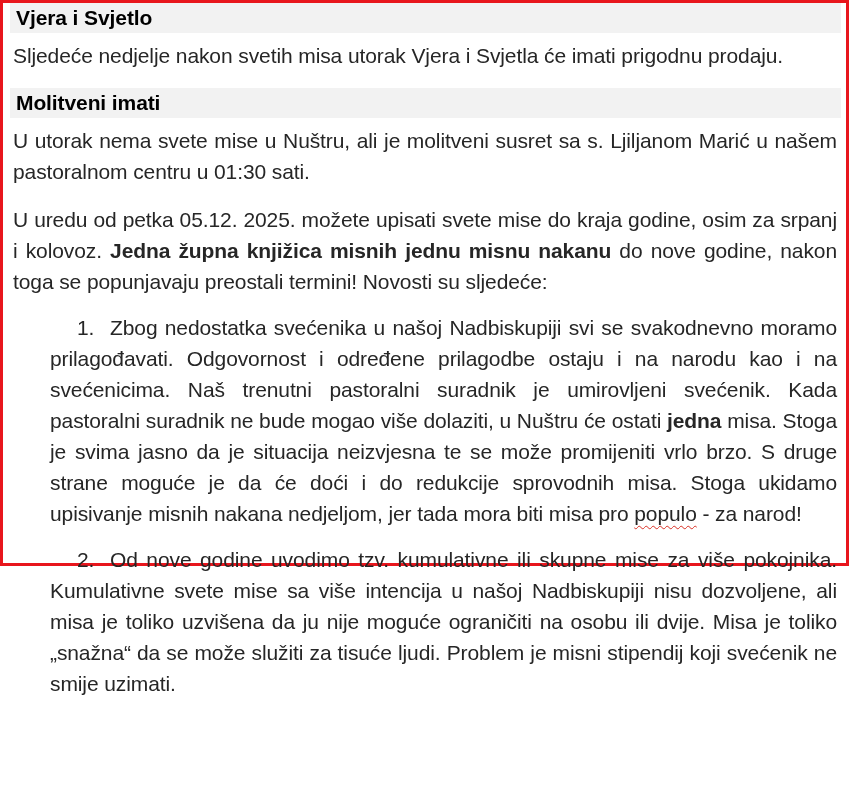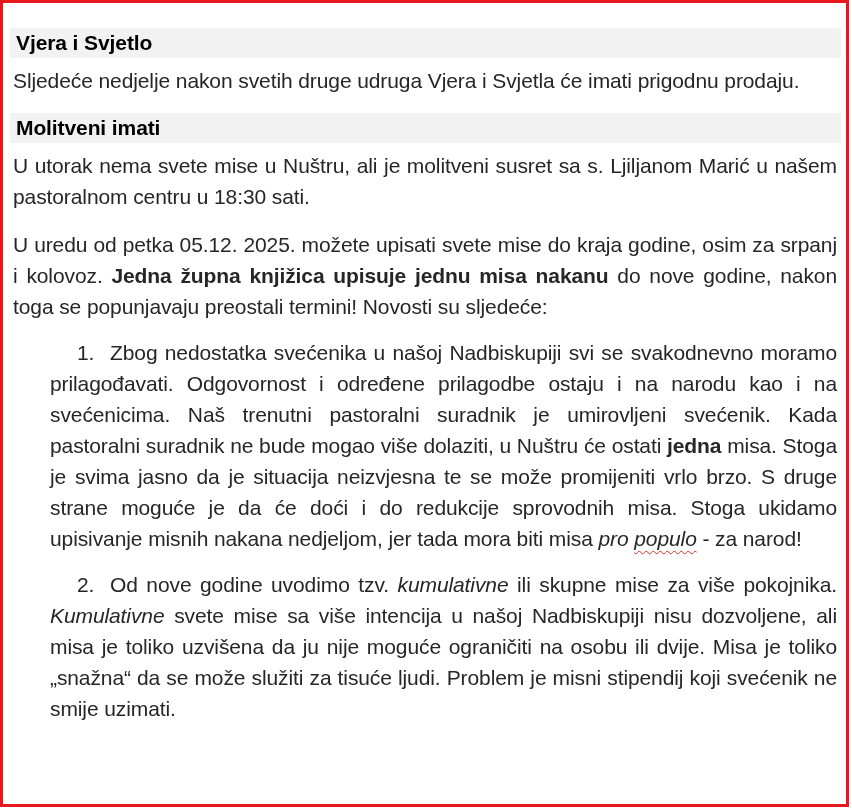--- a/index.html
+++ b/index.html
@@ -6,23 +6,23 @@
     --border-red:#e8161d;
     --heading-bg:#f2f2f2;
     --text:#262626;
     --squiggle:#d93025;
   }
   html,body{margin:0;padding:0;background:#ffffff;}
   body{width:852px;height:811px;overflow:hidden;}
   .doc{
     position:relative;
     box-sizing:border-box;
-    width:849px;height:807px;
+    width:849px;height:566px;
     border:3px solid var(--border-red);
-    padding:25px 9px 0 10px;
+    padding:0 9px 0 10px;
     font-family:"Liberation Sans",sans-serif;
     font-size:21px;
     line-height:31px;
     color:var(--text);
     letter-spacing:-0.1px;
     background:#ffffff;
   }
   .section{margin-bottom:17px;}
   .section:last-child{margin-bottom:0;}
   .heading{
@@ -42,43 +42,43 @@
   .list{
     margin-left:37px;
     text-indent:27px;
   }
   .num{
     display:inline-block;
     width:33px;
     text-indent:0;
   }
   .b{font-weight:bold;}
-  .i{font-style:italic;}
+  .i{}
   .sq{
     text-decoration-line:underline;
     text-decoration-style:wavy;
     text-decoration-color:var(--squiggle);
     text-decoration-thickness:1px;
     text-underline-offset:4px;
   }
 </style>
 </head>
 <body>
 
 <div class="doc">
 
   <div class="section">
     <div class="heading">Vjera i Svjetlo</div>
-    <p class="para"><span>Sljedeće nedjelje nakon svetih druge udruga Vjera i Svjetla će imati prigodnu prodaju.</span></p>
+    <p class="para"><span>Sljedeće nedjelje nakon svetih misa utorak Vjera i Svjetla će imati prigodnu prodaju.</span></p>
   </div>
 
   <div class="section">
     <div class="heading">Molitveni imati</div>
-    <p class="para"><span>U utorak nema svete mise u Nuštru, ali je molitveni susret sa s. Ljiljanom Marić u našem pastoralnom centru u 18:30 sati.</span></p>
+    <p class="para"><span>U utorak nema svete mise u Nuštru, ali je molitveni susret sa s. Ljiljanom Marić u našem pastoralnom centru u 01:30 sati.</span></p>
   </div>
 
   <div class="section">
-    <p class="para"><span>U uredu  od petka  05.12. 2025. možete upisati svete mise do kraja godine, osim za srpanj i kolovoz. </span><span class="b">Jedna župna knjižica upisuje jednu misa nakanu</span><span> do nove godine, nakon toga se popunjavaju preostali termini! Novosti su sljedeće:</span></p>
+    <p class="para"><span>U uredu  od petka  05.12. 2025. možete upisati svete mise do kraja godine, osim za srpanj i kolovoz. </span><span class="b">Jedna župna knjižica misnih jednu misnu nakanu</span><span> do nove godine, nakon toga se popunjavaju preostali termini! Novosti su sljedeće:</span></p>
     <p class="para list"><span class="num">1.</span><span><span>Zbog nedostatka svećenika u našoj Nadbiskupiji svi se svakodnevno moramo prilagođavati. Odgovornost i određene prilagodbe ostaju i na narodu kao i na svećenicima. Naš trenutni pastoralni suradnik je  umirovljeni svećenik. Kada pastoralni suradnik ne bude mogao više dolaziti, u Nuštru će ostati </span><span class="b">jedna</span><span> misa. Stoga je svima jasno da je situacija neizvjesna te se može promijeniti vrlo brzo.  S druge strane moguće je da će doći i do redukcije sprovodnih misa. Stoga ukidamo upisivanje misnih nakana nedjeljom, jer tada mora biti misa </span><span class="i">pro </span><span class="i sq">populo</span><span> - za narod!</span></span></p>
     <p class="para list"><span class="num">2.</span><span><span>Od nove godine uvodimo tzv. </span><span class="i">kumulativne</span><span> ili skupne mise za više pokojnika. </span><span class="i">Kumulativne</span><span> svete mise sa više intencija u našoj Nadbiskupiji nisu dozvoljene, ali  misa je toliko uzvišena da ju nije moguće ograničiti na osobu ili dvije. Misa je toliko „snažna“ da se može služiti za tisuće ljudi. Problem je misni stipendij koji svećenik ne smije uzimati.</span></span></p>
   </div>
 
 </div>
 
 </body></html>

